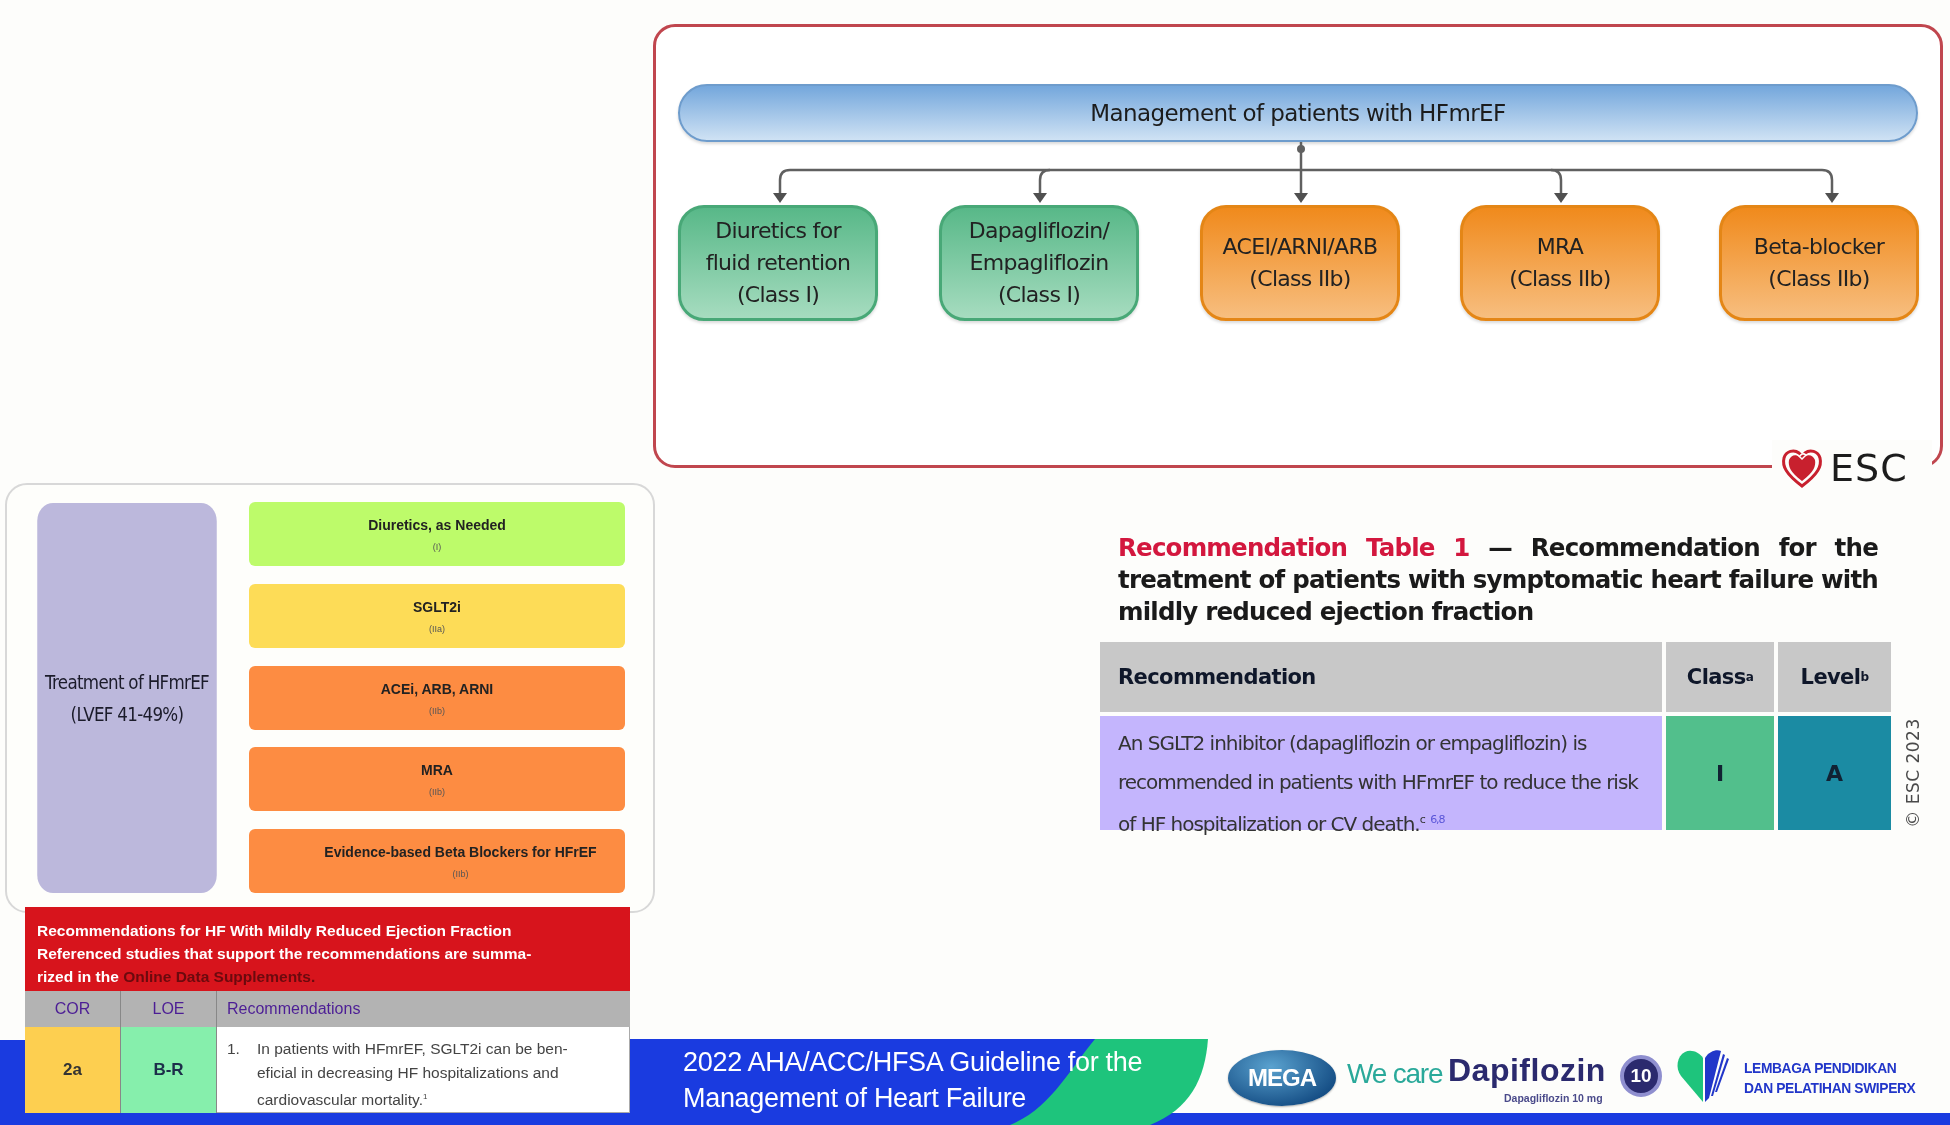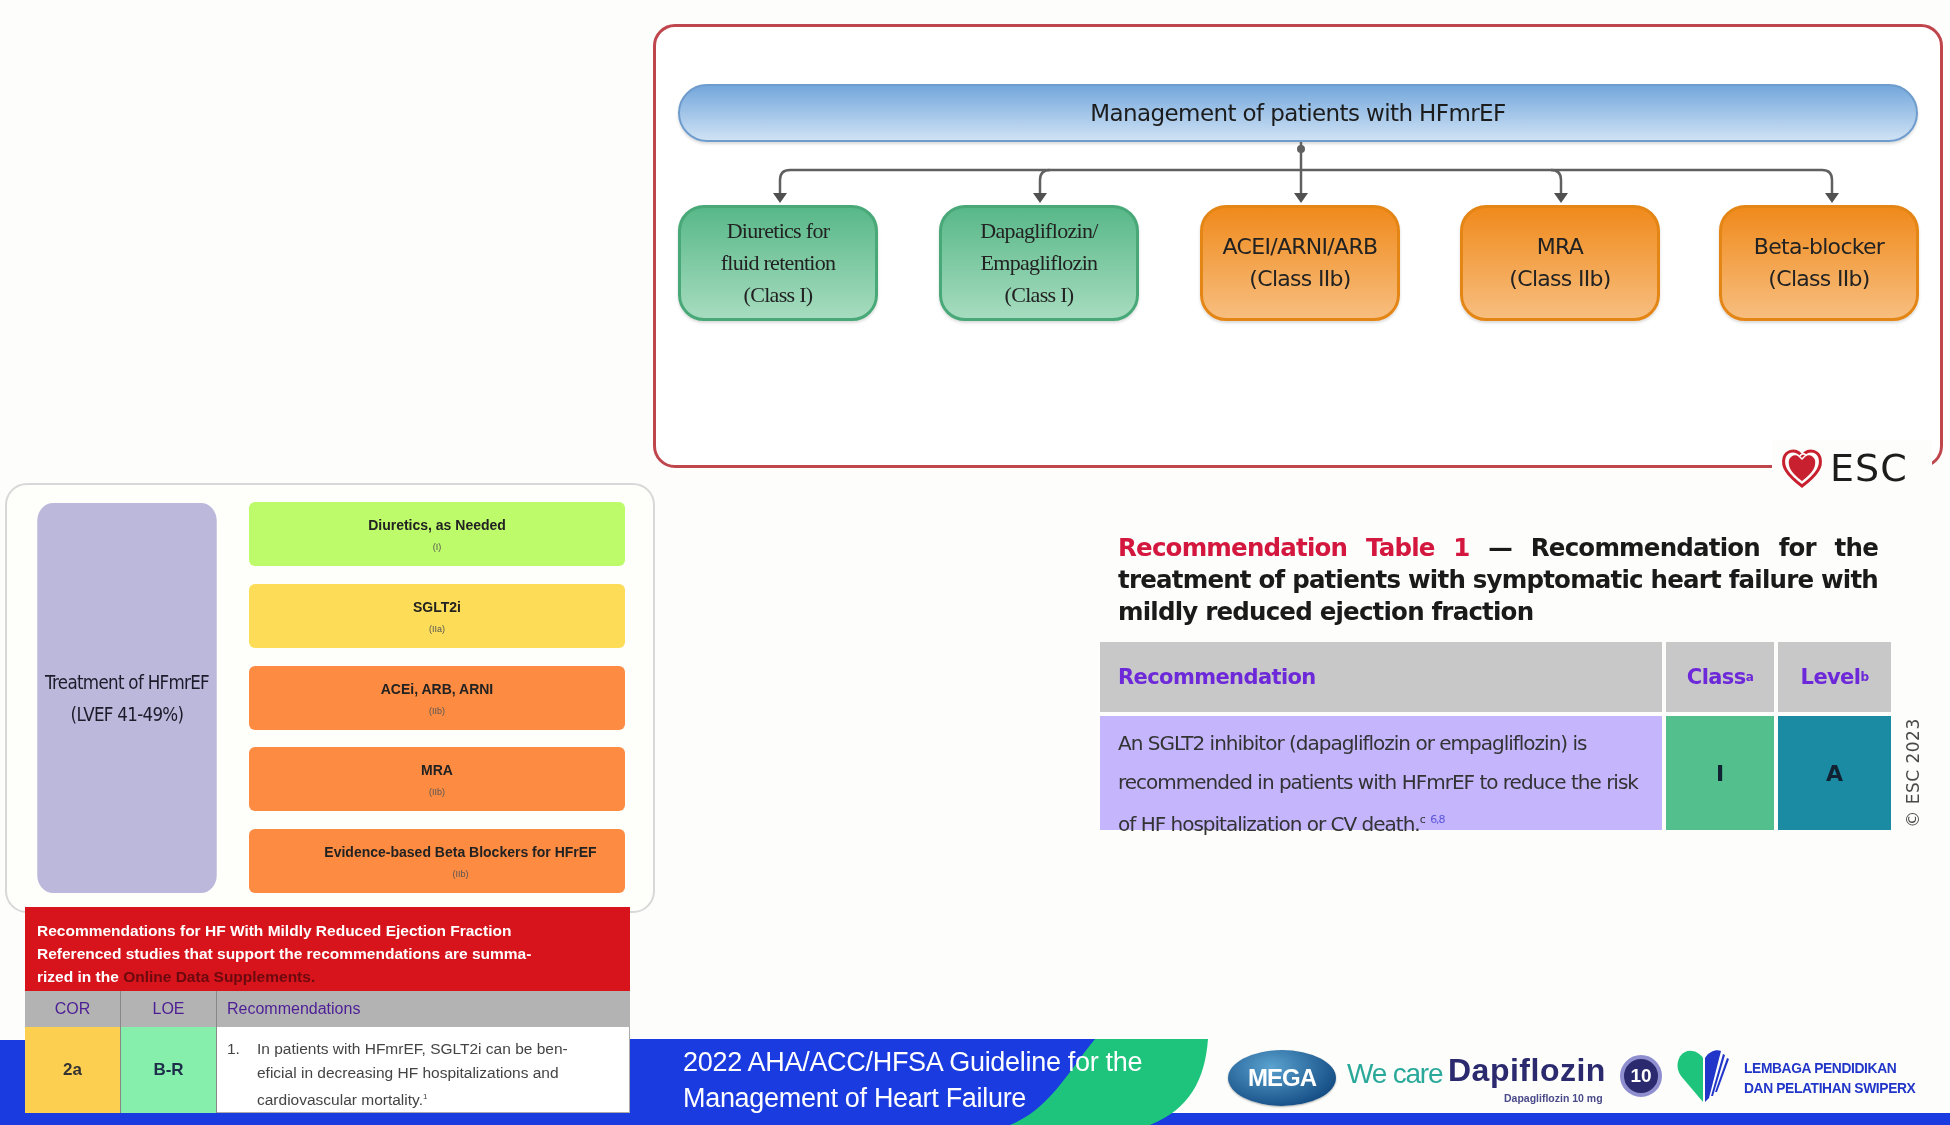--- a/index.html
+++ b/index.html
@@ -25,21 +25,21 @@
     letter-spacing:-0.6px;
   }
   #connector { left:653px; top:140px; width:1290px; height:70px; }
   .flow-box {
     top:205px; width:200px; height:116px; border-radius:26px;
     display:flex; align-items:center; justify-content:center; text-align:center;
     font-family:"DejaVu Sans", sans-serif; font-size:22px; line-height:32px; color:#222;
     letter-spacing:-0.7px; white-space:pre-line;
     box-shadow:0 2px 3px rgba(0,0,0,0.15);
   }
-  .flow-green { background:linear-gradient(#58b888, #a6dcbf); border:3px solid #48a877;font-family:Liberation Serif, serif; }
+  .flow-green { background:linear-gradient(#58b888, #a6dcbf); border:3px solid #48a877; }
   .flow-orange { background:linear-gradient(#f08a1c, #f7be7f); border:3px solid #e48616; }
 
   #esc-logo { left:1772px; top:440px; width:160px; height:56px; background:#fdfdfb;
     display:flex; align-items:center; padding-left:8px; }
   #esc-logo .esc-text { font-family:"DejaVu Sans", sans-serif; font-size:38px; color:#1c1c1c; margin-left:6px; letter-spacing:1px; }
 
   
   #aha-card {
     left:5px; top:483px; width:650px; height:430px;
     border:2px solid #d8d8d8; border-radius:22px; background:#fefefb;
@@ -101,21 +101,21 @@
 
   
   #rt-title {
     left:1118px; top:532px; width:760px; font-weight:bold;
     font-family:"DejaVu Sans", sans-serif; font-size:24.5px; line-height:32px;
     color:#1a1a1a; letter-spacing:-0.8px; text-align:justify;
   }
   #rt-title .red { color:#d3173e; }
   .rt-th {
     top:642px; height:70px; background:#c8c8c8; display:flex; align-items:center;
-    font-family:"DejaVu Sans", sans-serif; font-weight:bold; font-size:21px; color:#6d28d9;
+    font-family:"DejaVu Sans", sans-serif; font-weight:bold; font-size:21px; color:#0f172a;
     letter-spacing:-0.6px;
   }
   .rt-th sup { font-size:12px; }
   .rt-td { top:716px; height:114px; }
   #rt-text {
     left:1100px; width:562px; background:#c4b5fd; padding:8px 18px;
     font-family:"DejaVu Sans", sans-serif; font-size:20px; line-height:38.5px; color:#333;
     letter-spacing:-1px;
   }
   #rt-text sup { font-size:11px; }

